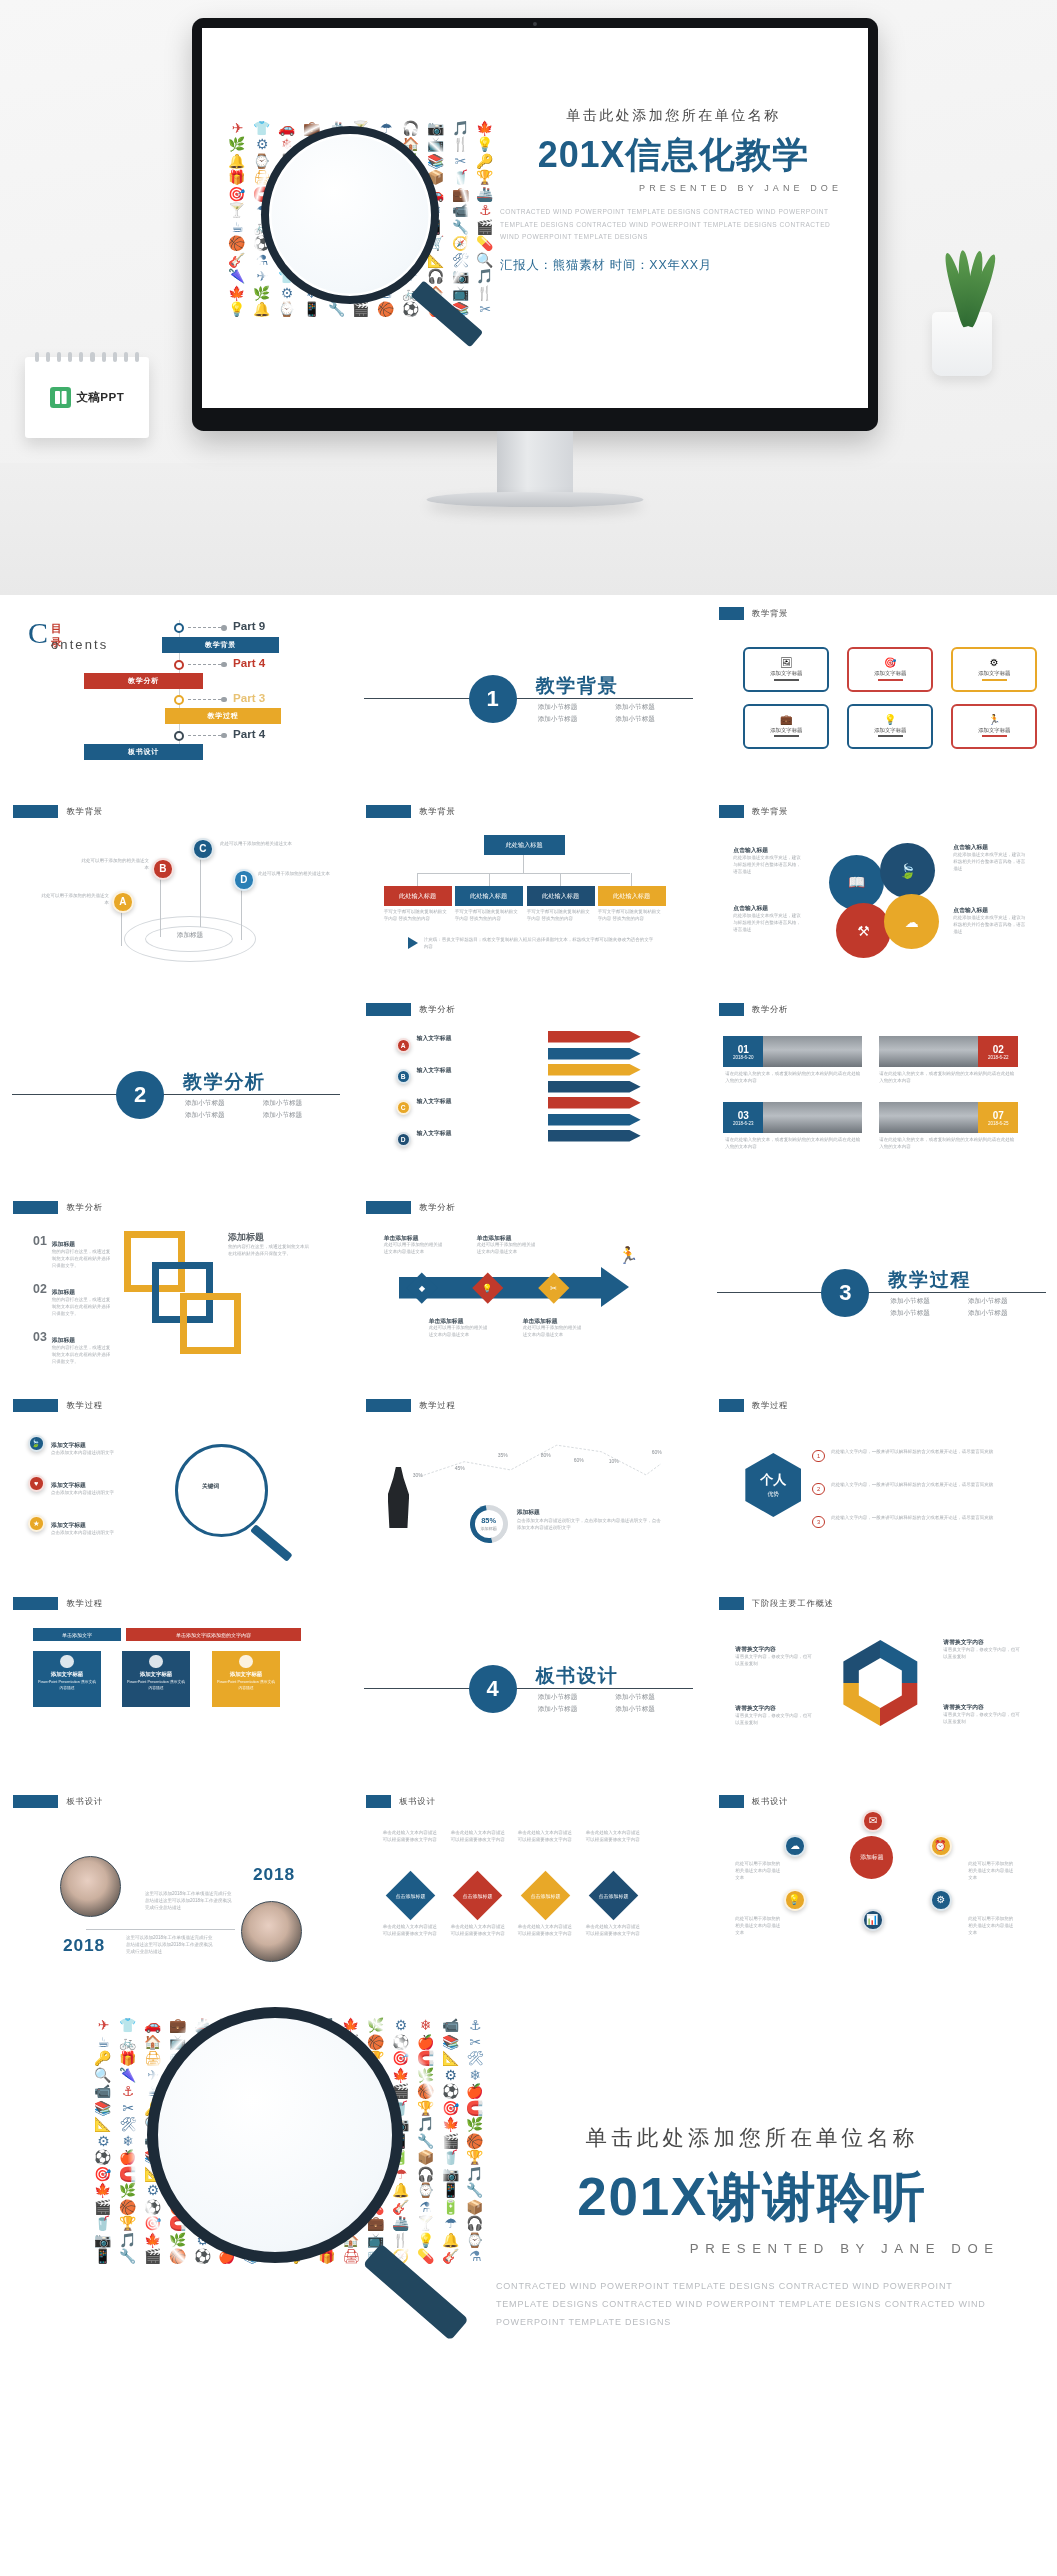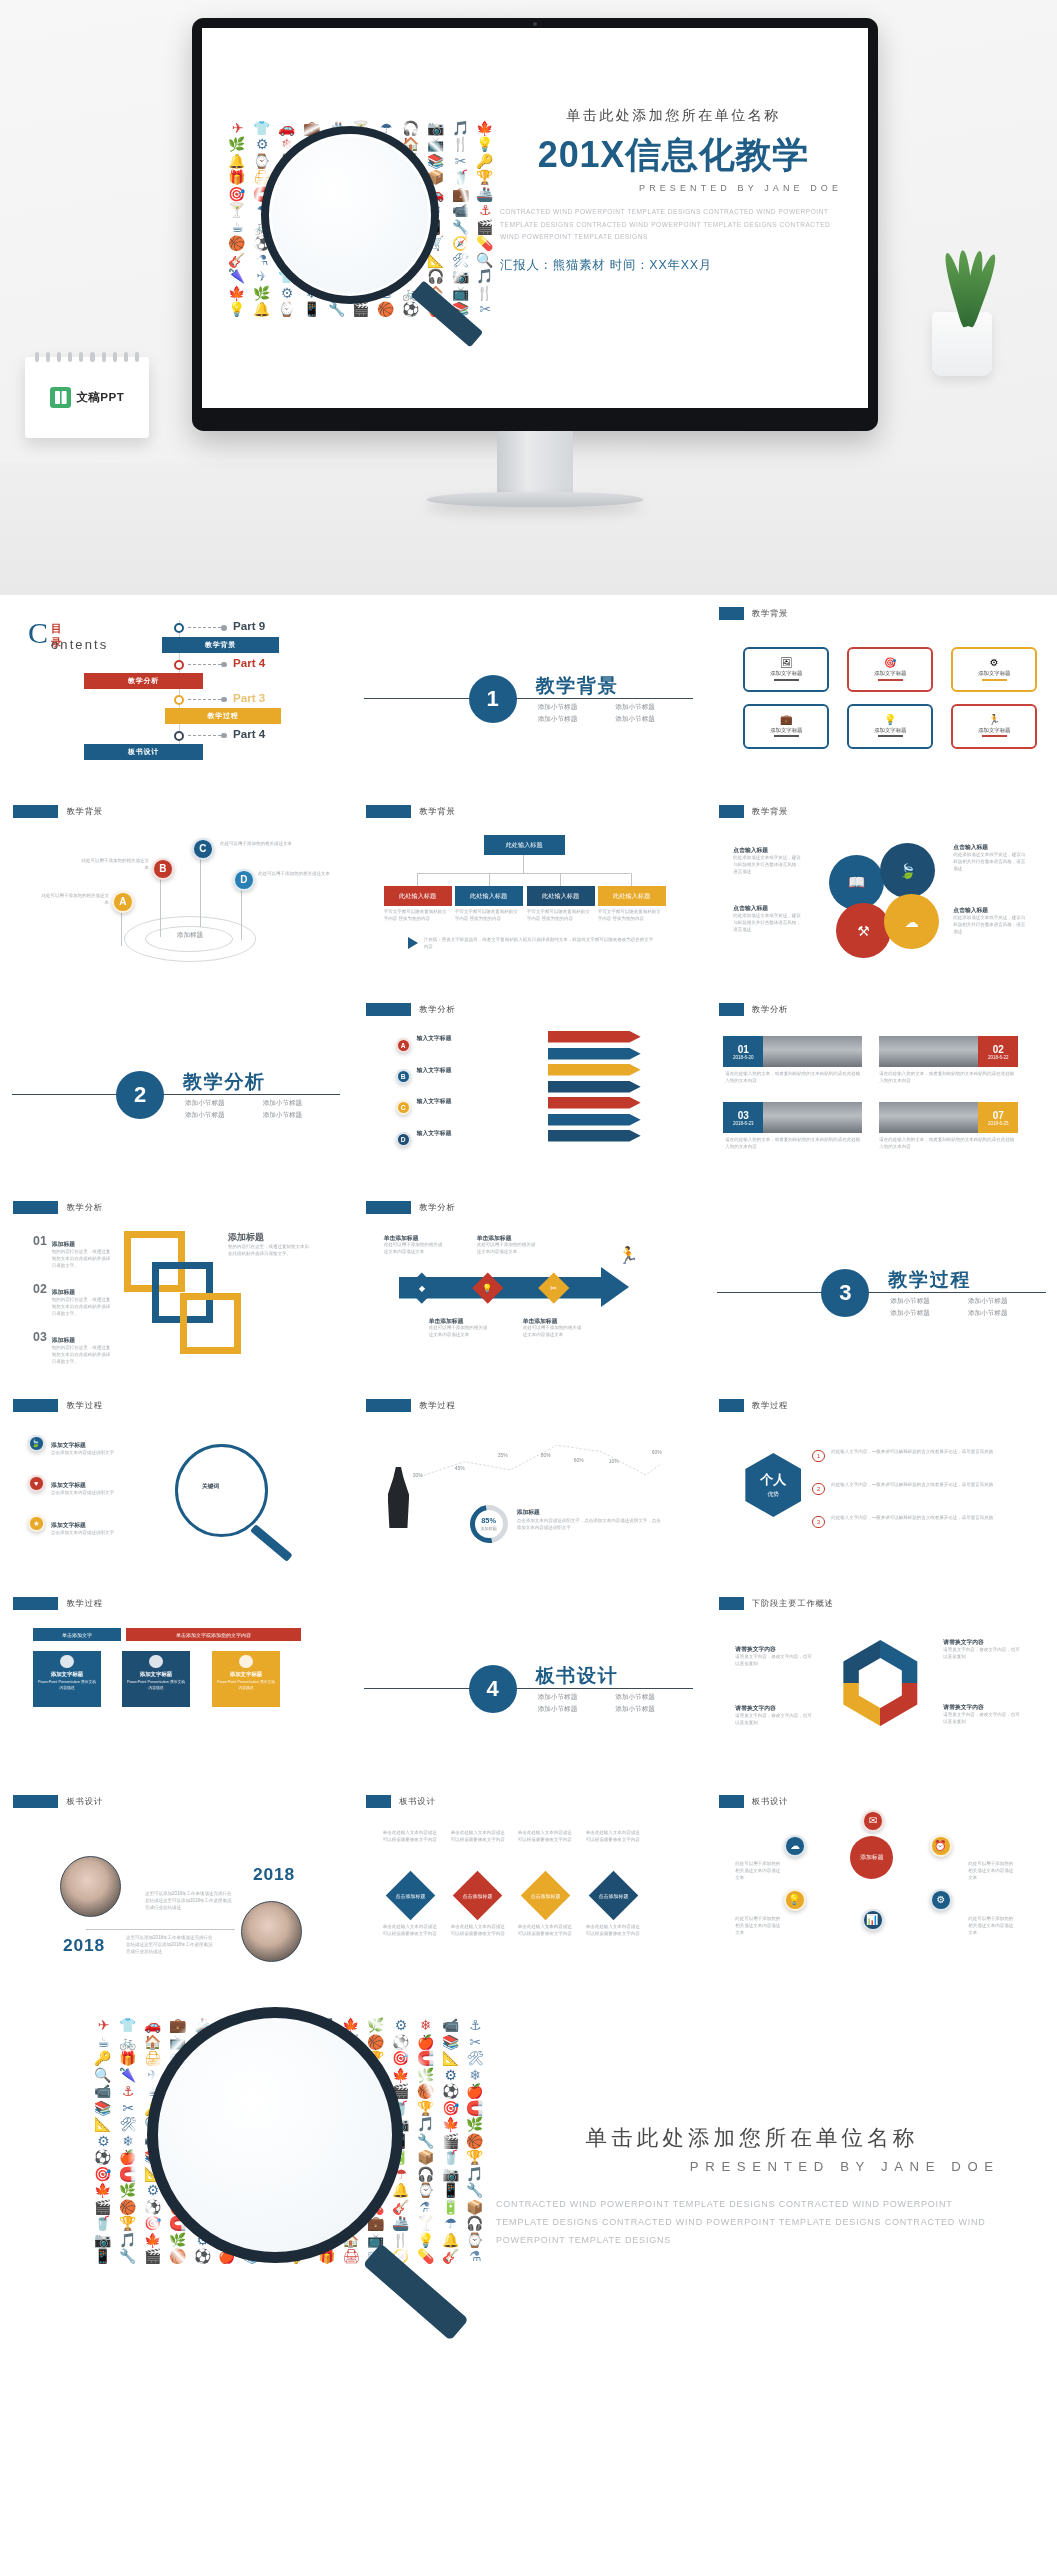--- a/index.html
+++ b/index.html
@@ -1215,17 +1215,18 @@
         <span class="">🧭</span>
         <span class="">💊</span>
         <span class="accent-y">🎸</span>
         <span class="">⚗</span>
       </div>
     <div class="ft-glass"></div>
     <div class="ft-handle"></div>
   </div>
   <div class="ft-text">
     <div class="ft-org">单击此处添加您所在单位名称</div>
+    <div class="ft-title">201X谢谢聆听</div>
     <div class="ft-sub">PRESENTED  BY  JANE  DOE</div>
     <div class="ft-para">CONTRACTED WIND POWERPOINT TEMPLATE DESIGNS CONTRACTED WIND POWERPOINT TEMPLATE DESIGNS CONTRACTED WIND POWERPOINT TEMPLATE DESIGNS CONTRACTED WIND POWERPOINT TEMPLATE DESIGNS</div>
   </div>
 </div>
 
 
 </body></html>

